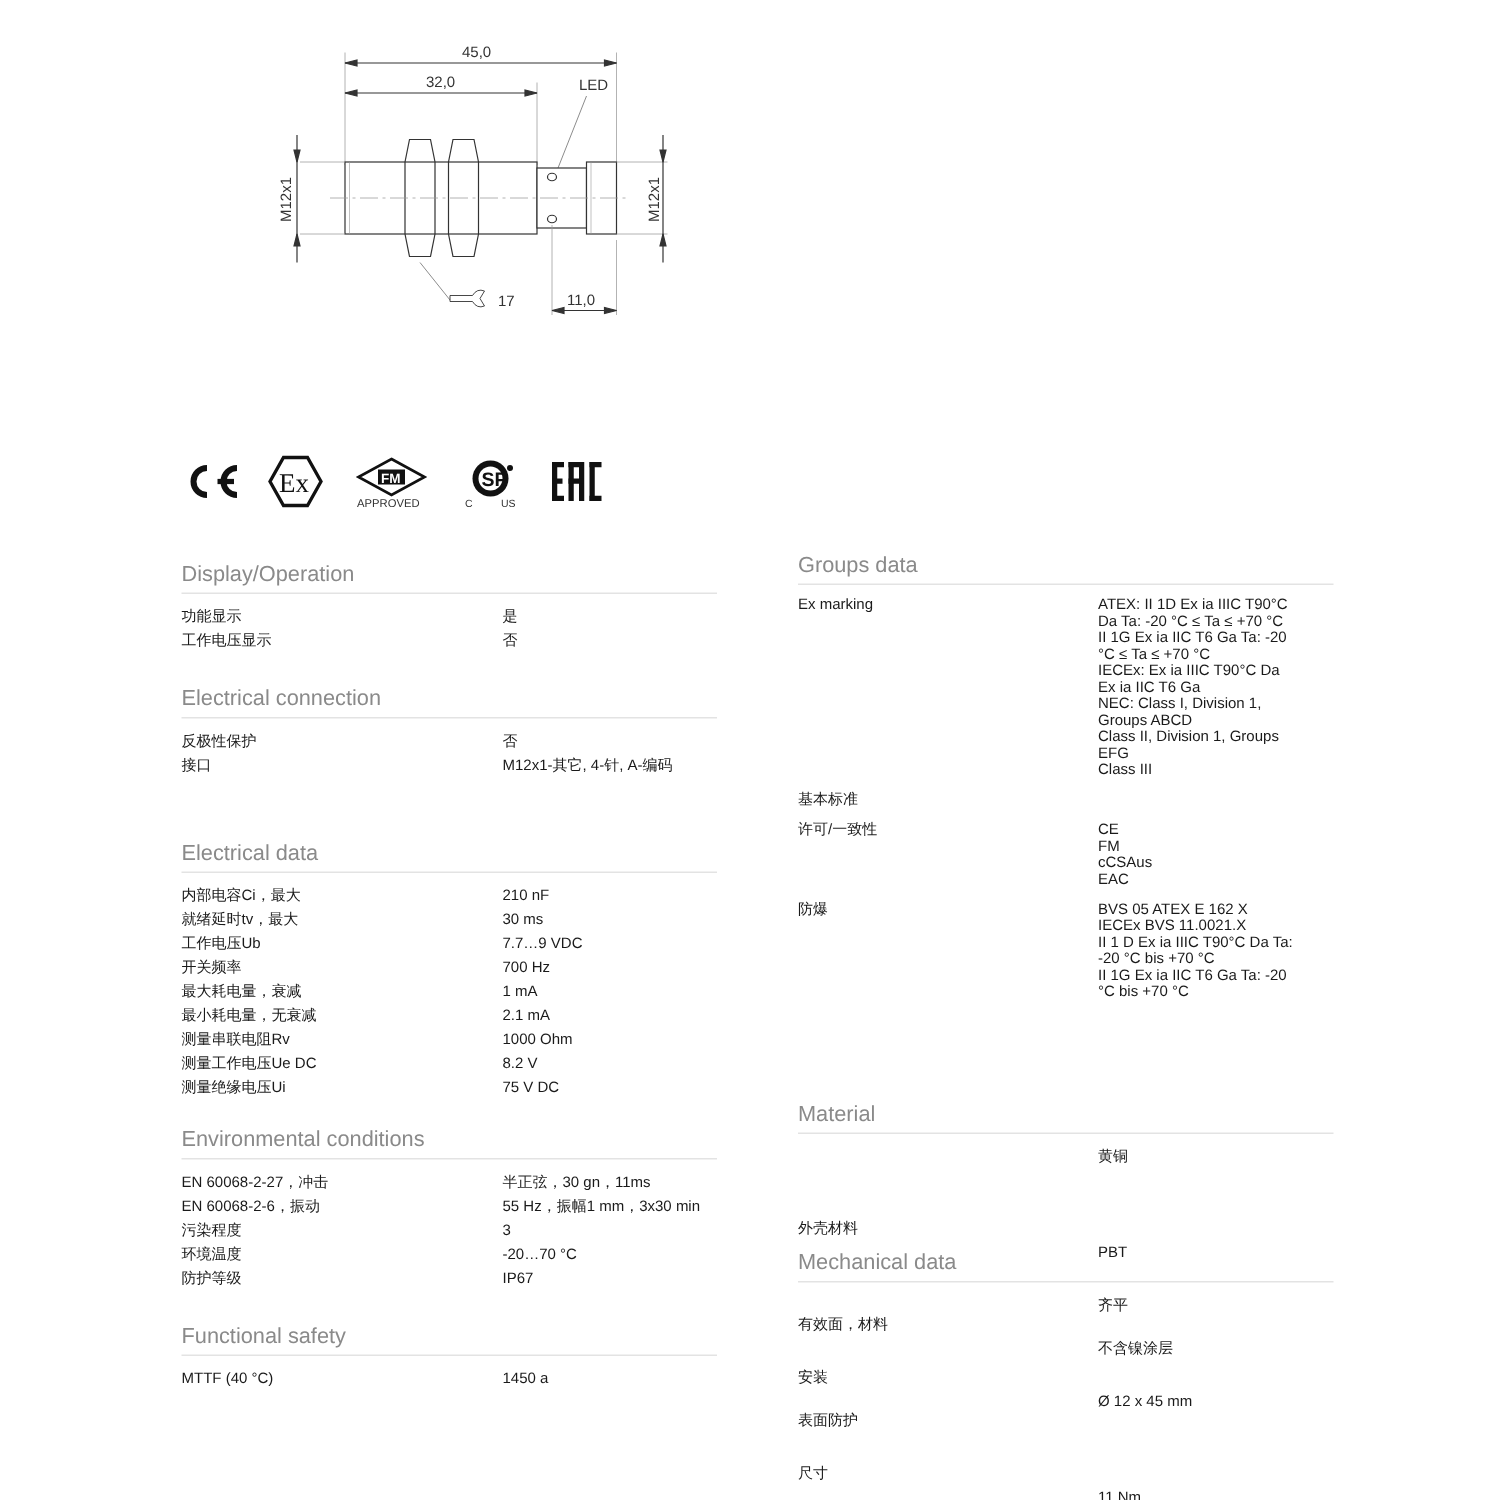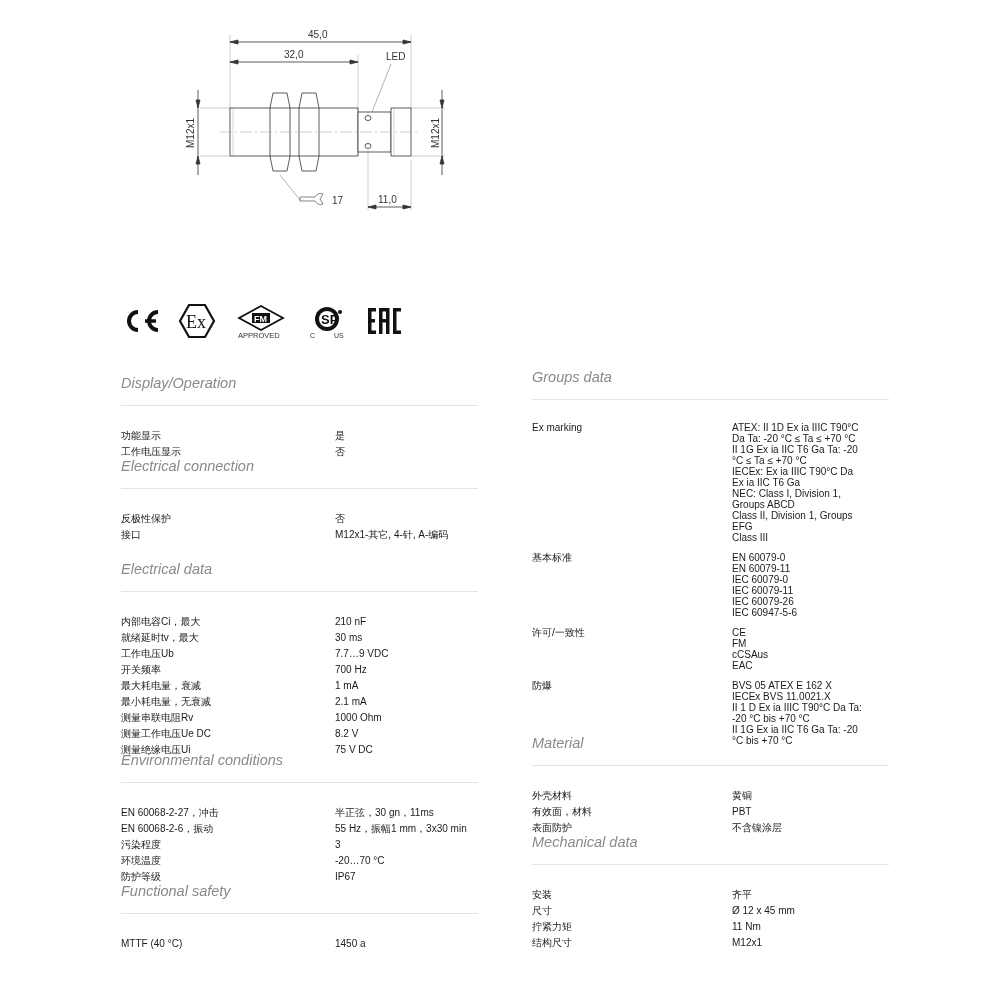--- a/index.html
+++ b/index.html
@@ -6,25 +6,25 @@
   body { width: 1000px; height: 1000px; position: relative; overflow: hidden;
          font-family: "Liberation Sans", "DejaVu Sans", sans-serif; color: #1a1a1a; }
   .drawing { position: absolute; left: 180px; top: 20px; width: 280px; height: 200px; }
   .certs { position: absolute; left: 115px; top: 300px; width: 300px; height: 45px; }
   .cert { position: absolute; top: 0; }
   .col { position: absolute; width: 357px; }
   .col-left { left: 121px; }
   .col-right { left: 532px; }
   .section { position: absolute; left: 0; width: 357px; }
   .section-title { font-size: 14.5px; color: #8a8a8a; line-height: 18px; height: 18px;
-                   border-bottom: 1px solid #e3e3e3; padding-bottom: 13px; margin-bottom: 22px; white-space: nowrap; font-style: italic; }
+                   border-bottom: 1px solid #e3e3e3; padding-bottom: 3px; margin-bottom: 8px; white-space: nowrap; }
   .row { display: flex; font-size: 10px; line-height: 16px; justify-content: center; }
   .row .k { width: 214px; flex: none; color: #1a1a1a; }
   .row .v { flex: 1; color: #1a1a1a; }
-  .col-right .row .k { width: 200px; }
+  .col-right .row .k { width: 200px; margin-top: 48px; }
   .mline { line-height: 11px; font-size: 10px; }
   .mline div { white-space: nowrap; }
   .rowm { display: flex; font-size: 10px; margin-bottom: 9px; }
   .rowm .k { width: 200px; flex: none; line-height: 11px; }
 </style>
 </head>
 <body>
 
 <div class="drawing">
   <svg width="280" height="200" viewBox="0 0 280 200" xmlns="http://www.w3.org/2000/svg" font-family="Liberation Sans, sans-serif" font-size="10" fill="none" stroke="#333" stroke-width="0.8">
@@ -245,28 +245,20 @@
         <div>Ex ia IIC T6 Ga</div>
         <div>NEC: Class I, Division 1,</div>
         <div>Groups ABCD</div>
         <div>Class II, Division 1, Groups</div>
         <div>EFG</div>
         <div>Class III</div>
       </div>
     </div>
     <div class="rowm">
       <span class="k">基本标准</span>
-      <div class="mline">
-        <div>EN 60079-0</div>
-        <div>EN 60079-11</div>
-        <div>IEC 60079-0</div>
-        <div>IEC 60079-11</div>
-        <div>IEC 60079-26</div>
-        <div>IEC 60947-5-6</div>
-      </div>
     </div>
     <div class="rowm">
       <span class="k">许可/一致性</span>
       <div class="mline">
         <div>CE</div>
         <div>FM</div>
         <div>cCSAus</div>
         <div>EAC</div>
       </div>
     </div>

